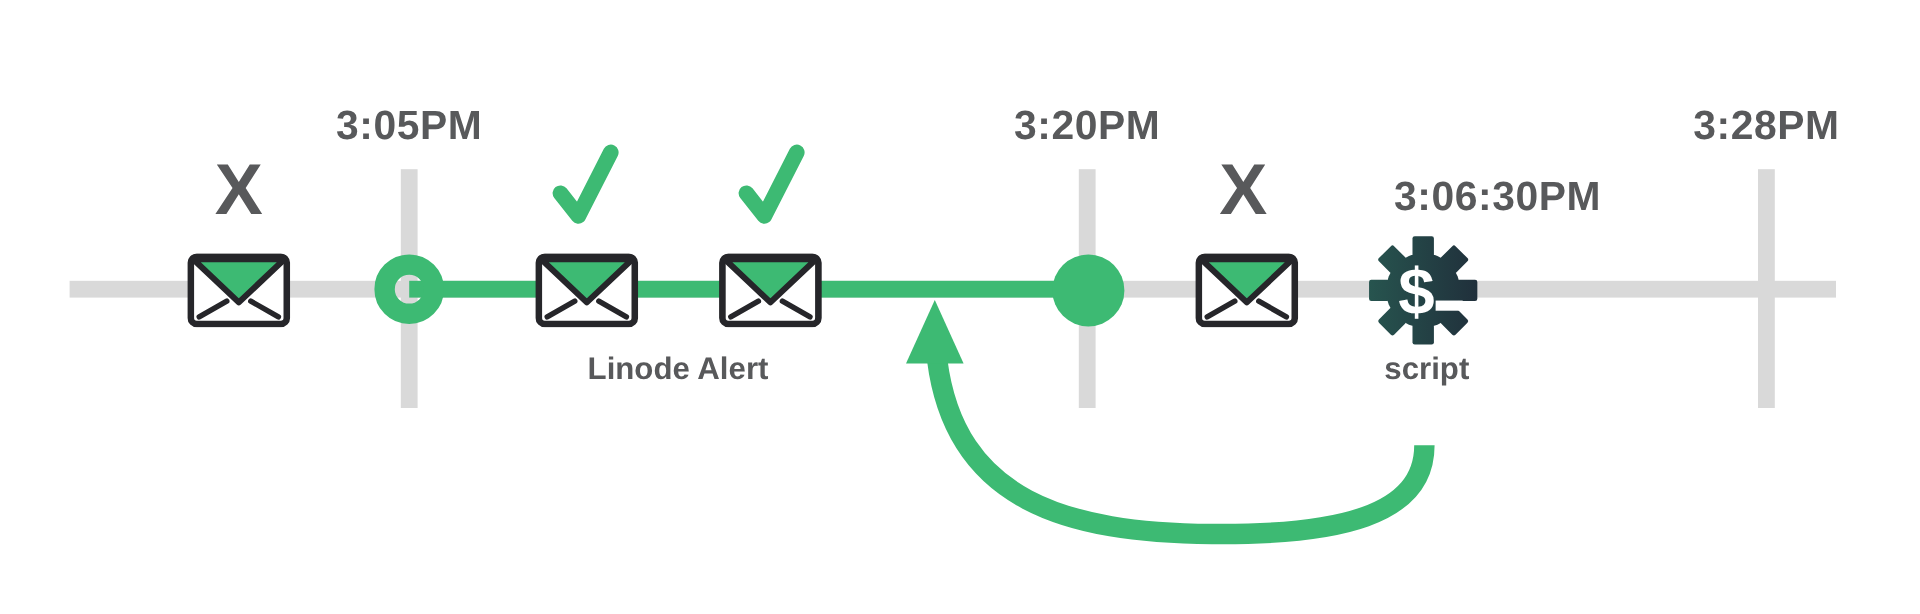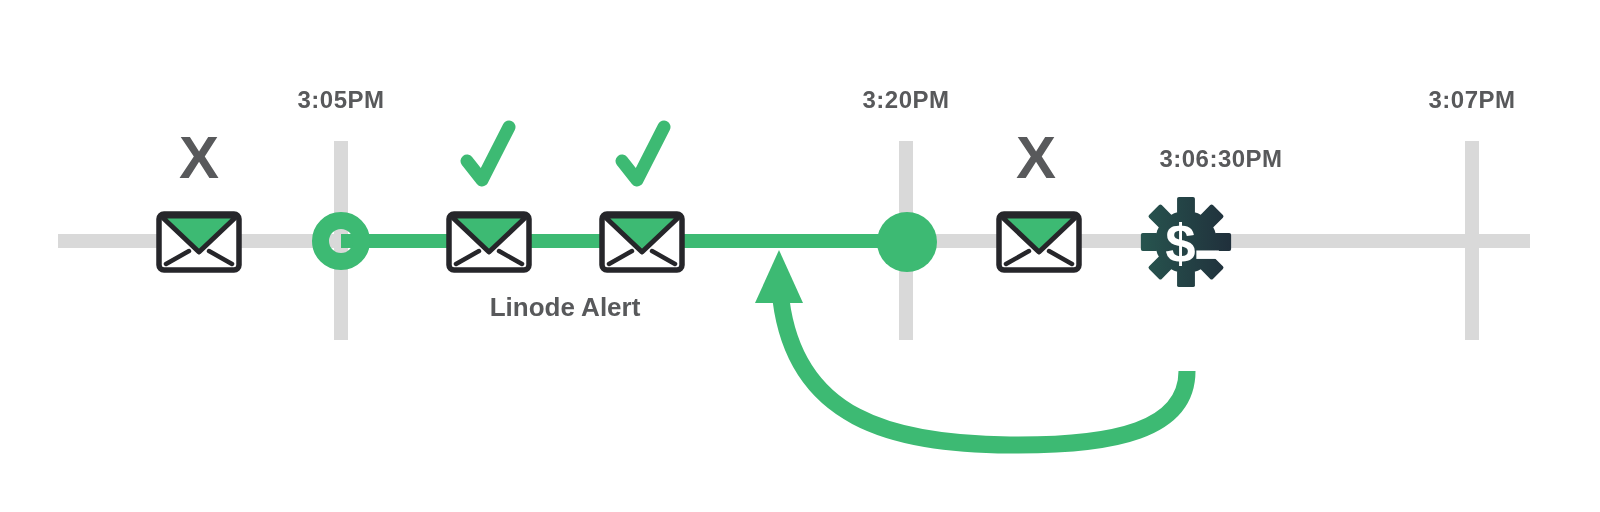--- a/index.html
+++ b/index.html
@@ -5,21 +5,21 @@
   html,body{margin:0;padding:0;background:#fff;}
   .canvas{
     position:relative;width:1600px;height:512px;background:var(--white,#fff);
     font-family:"Liberation Sans",sans-serif;overflow:hidden;
   }
   .track{position:absolute;left:58px;top:234px;width:1472px;height:14px;background:var(--track);}
   .track-green{position:absolute;left:341px;top:234px;width:566px;height:14px;background:var(--green);}
   .tick{position:absolute;top:141px;width:14px;height:199px;background:var(--track);}
   .tick-label,.time-label{
     position:absolute;transform:translateX(-50%);white-space:nowrap;
-    color:var(--text);font-size:24px;font-weight:700;letter-spacing:.5px;
+    color:var(--text);font-size:34px;font-weight:700;letter-spacing:.5px;
   }
   .ring{
     position:absolute;left:312px;top:212px;width:58px;height:58px;box-sizing:border-box;
     border:17px solid var(--green);border-radius:50%;background:transparent;
   }
   .dot{position:absolute;left:877px;top:212px;width:60px;height:60px;border-radius:50%;background:var(--green);}
   .envelope{position:absolute;top:211px;width:86px;height:62px;}
   .env-body{fill:#fff;stroke:var(--outline);stroke-width:5.5;}
   .env-flap{fill:var(--green);stroke:var(--outline);stroke-width:5;stroke-linejoin:round;}
   .env-fold{stroke:var(--outline);stroke-width:4.5;fill:none;stroke-linecap:round;}
@@ -45,21 +45,21 @@
 <div class="canvas">
 
   <div class="track"></div>
   <div class="tick" style="left:334px"></div>
   <div class="tick" style="left:899px"></div>
   <div class="tick" style="left:1465px"></div>
   <div class="track-green"></div>
 
   <div class="tick-label" style="left:341px;top:86px">3:05PM</div>
   <div class="tick-label" style="left:906px;top:86px">3:20PM</div>
-  <div class="tick-label" style="left:1472px;top:86px">3:07PM</div>
+  <div class="tick-label" style="left:1472px;top:86px">3:28PM</div>
 
   <div class="ring"></div>
   <div class="dot"></div>
 
   <div class="x-mark" style="left:199px">X</div>
   <svg class="check" style="left:460px" viewBox="0 0 56 70">
       <path d="M7 42 L22 61 L49 8"></path>
     </svg>
   <svg class="check" style="left:615px" viewBox="0 0 56 70">
       <path d="M7 42 L22 61 L49 8"></path>
@@ -83,22 +83,23 @@
   </svg>
   <svg class="envelope" style="left:996px" viewBox="0 0 86 62">
     <rect class="env-body" x="3" y="3" width="80" height="56" rx="5"></rect>
     <path class="env-fold" d="M10 53 L33 40 M76 53 L53 40"></path>
     <path class="env-flap" d="M5 5 L81 5 L43 41 Z"></path>
   </svg>
 
   <div class="caption" style="left:565px;top:291px">
     <div>Linode Alert</div>
   </div>
-  <div class="time-label" style="left:1221px;top:145px">3:06:30PM</div>
+  <div class="time-label" style="left:1248px;top:145px">3:06:30PM</div>
   <div class="caption" style="left:1189px;top:291px">
+    <div>script</div>
   </div>
 
   <svg class="gear" viewBox="0 0 100 100">
     <defs>
       <linearGradient id="gg" x1="0" y1="0" x2="1" y2="0">
         <stop offset="0" style="stop-color:var(--gear-start)"></stop>
         <stop offset="1" style="stop-color:var(--gear-end)"></stop>
       </linearGradient>
       <mask id="gm">
         <g fill="#fff">

